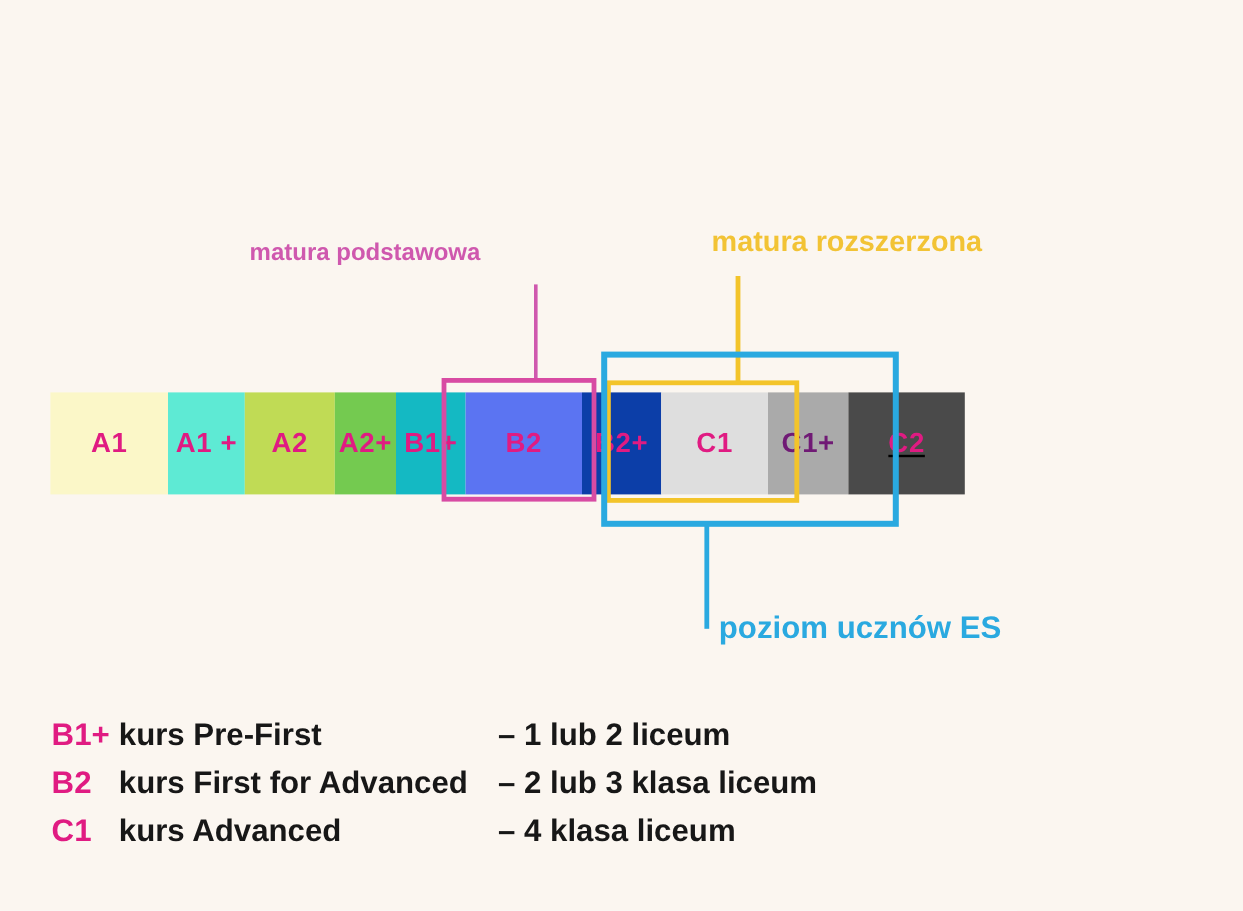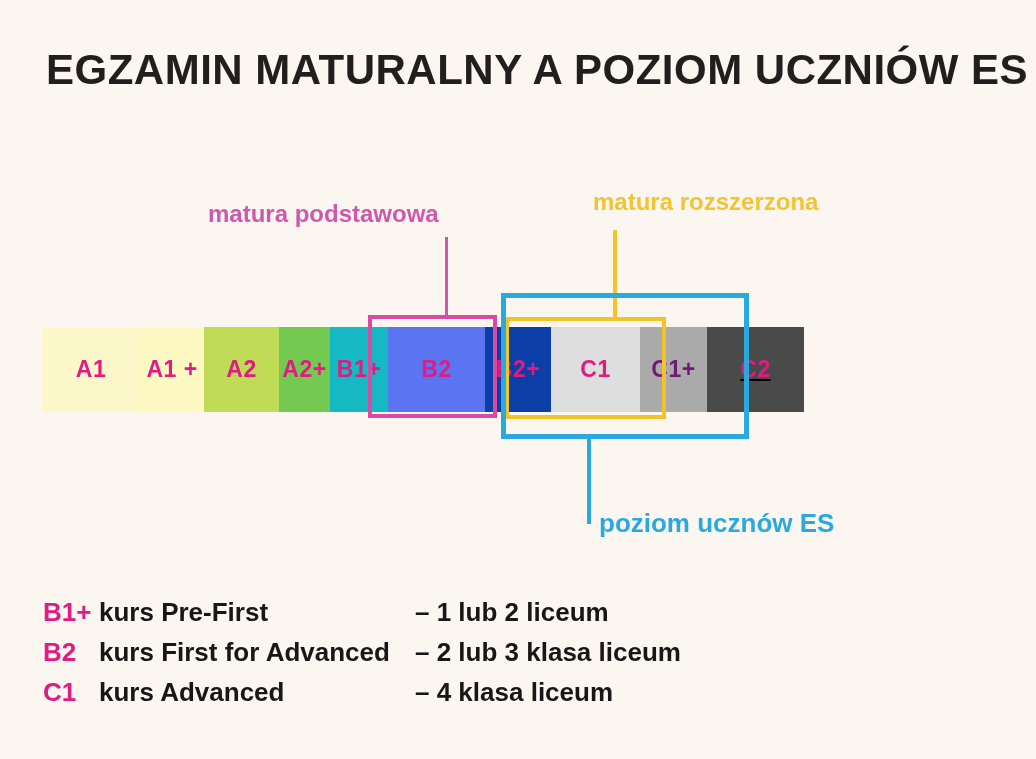--- a/index.html
+++ b/index.html
@@ -29,52 +29,51 @@
   }
   .outline-box{position:absolute;box-sizing:border-box;background:transparent;}
   .box-pink{left:368px;top:315px;width:129px;height:103px;border:4px solid #d84ba3;}
   .box-yellow{left:505px;top:317px;width:161px;height:102px;border:4px solid #f3c42a;}
   .box-blue{left:501px;top:293px;width:248px;height:146px;border:5px solid #2aa9e0;}
   .connector{position:absolute;}
   .conn-pink{left:445px;top:237px;width:3px;height:80px;background:#cf58ae;}
   .conn-yellow{left:613px;top:230px;width:4px;height:89px;background:#f3c42a;}
   .conn-blue{left:587px;top:437px;width:4px;height:87px;background:#2aa9e0;}
   .anno{position:absolute;font-weight:700;white-space:nowrap;}
-  .anno-podstawowa{left:208px;top:200px;font-size:24px;color:#cf58ae;}
+  .anno-podstawowa{left:208px;top:200px;font-size:20px;color:#cf58ae;}
   .anno-rozszerzona{left:593px;top:188px;font-size:24px;color:#f2c335;}
   .anno-poziom{left:599px;top:508px;font-size:26px;color:#2aa9e0;}
   .legend{
     position:absolute;left:43px;top:592px;
     display:grid;grid-template-columns:56px 316px auto;
     grid-auto-rows:40px;align-items:center;
     font-size:26px;color:#171717;
   }
   .legend .code{font-weight:700;}
   .legend .course,.legend .klass{font-weight:600;white-space:nowrap;}
 </style>
 </head>
 <body>
 
 <div id="canvas" style="background: rgb(251, 246, 240);">
 
-  <div class="title" style="color: rgb(33, 31, 30);">EGZAMIN MATURALNY A POZIOM UCZNIÓW ES</div>
 
   <div class="anno anno-podstawowa" style="color: rgb(207, 88, 174);">matura podstawowa</div>
 
   <div class="anno anno-rozszerzona" style="color: rgb(242, 195, 53);">matura rozszerzona</div>
 
   <div class="connector conn-pink"></div>
 
   <div class="connector conn-yellow"></div>
 
   <div class="bar">
       <div class="seg" style="width: 98px; background: rgb(251, 247, 200);">
         <span style="color: rgb(224, 27, 130);">A1</span>
       </div>
-      <div class="seg" style="width: 64px; background: #fef9c3;">
+      <div class="seg" style="width: 64px; background: #5eead4;">
         <span style="color: rgb(224, 27, 130);">A1 +</span>
       </div>
       <div class="seg" style="width: 75px; background: rgb(192, 219, 85);">
         <span style="color: rgb(224, 27, 130);">A2</span>
       </div>
       <div class="seg" style="width: 51px; background: rgb(116, 202, 80);">
         <span style="color: rgb(224, 27, 130);">A2+</span>
       </div>
       <div class="seg" style="width: 58px; background: rgb(20, 185, 195);">
         <span style="color: rgb(224, 27, 130);">B1+</span>

